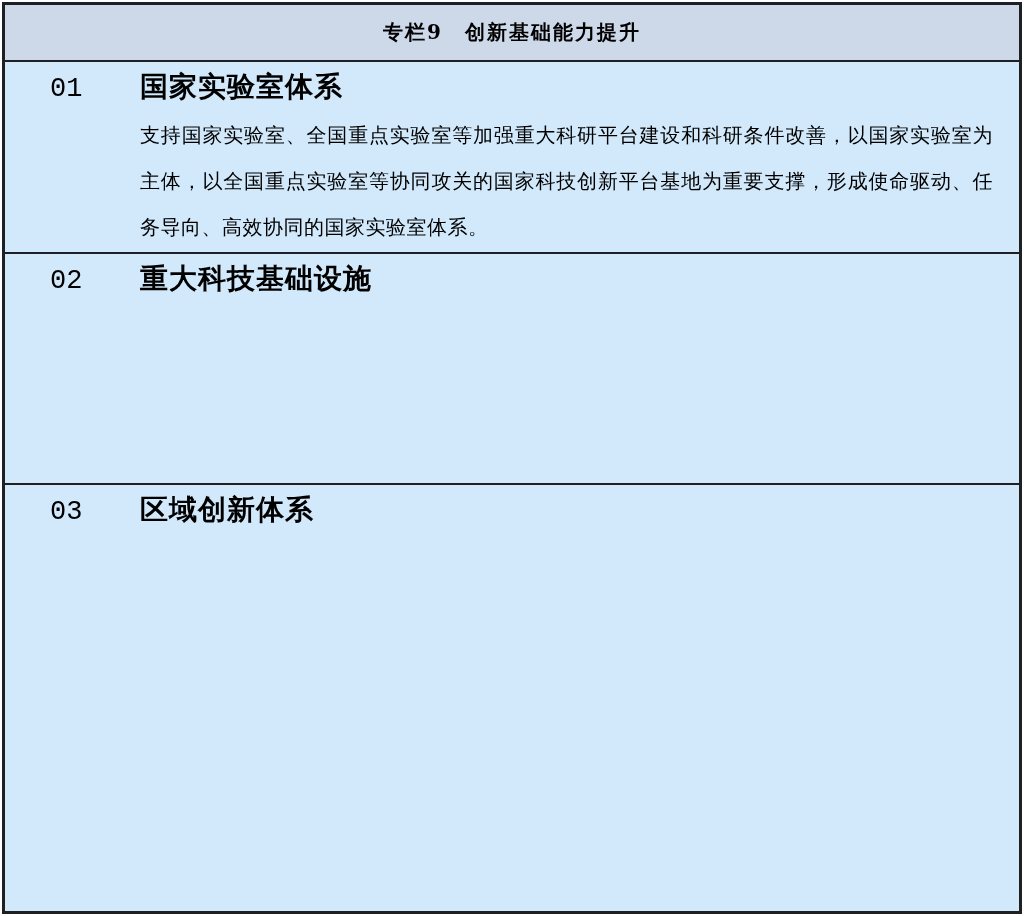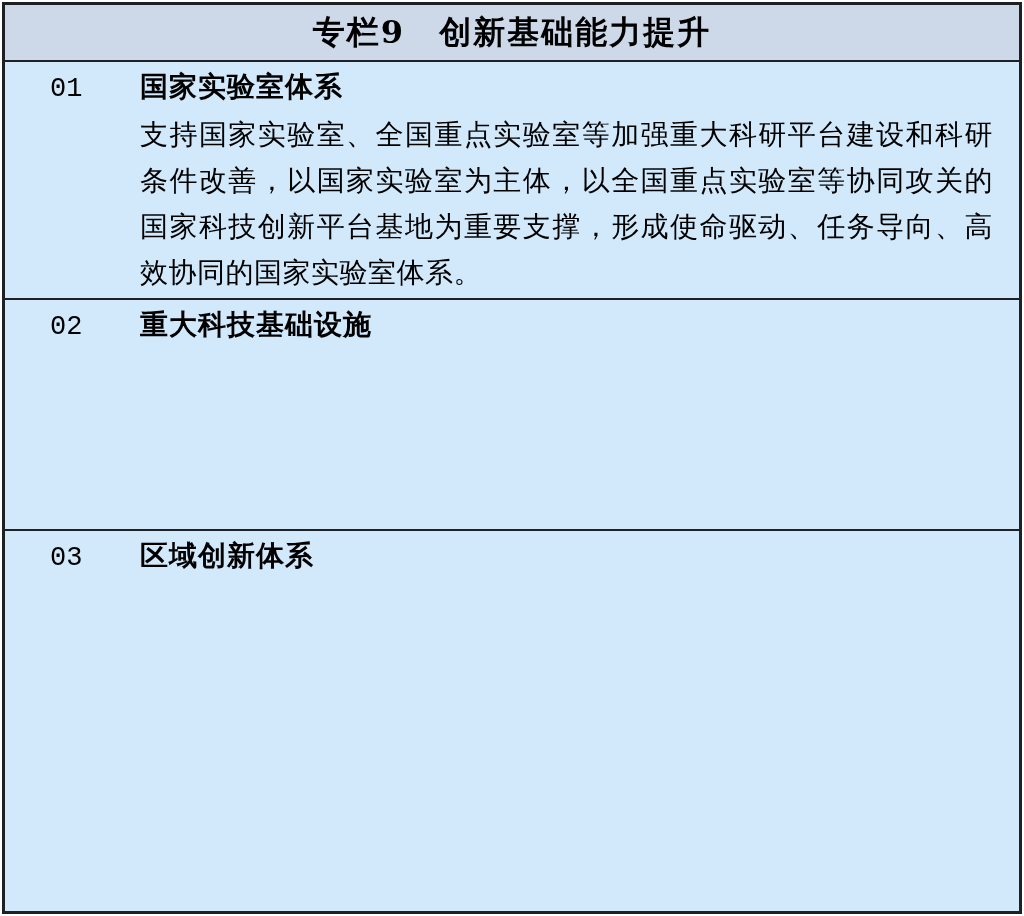--- a/index.html
+++ b/index.html
@@ -19,21 +19,21 @@
     border:3px solid var(--border);
     background:var(--body_bg);
     display:flex;flex-direction:column;
     box-sizing:border-box;
   }
   .panel-header{
     height:55px;flex:0 0 55px;
     background:var(--header_bg);
     border-bottom:2px solid var(--border);
     display:flex;align-items:center;justify-content:center;
-    font-size:32px;font-weight:bold;
+    font-size:20px;font-weight:bold;
     letter-spacing:2px;
   }
   .section{
     box-sizing:border-box;
     padding:2px 26px 2px 45px;
     overflow:hidden;
   }
   .section + .section{
     border-top:2px solid var(--border);
   }
@@ -49,21 +49,21 @@
     display:inline-block;width:90px;
     font-family:Liberation Mono, monospace;
     font-size:27px;
   }
   .section-title{
     font-weight:bold;
     letter-spacing:1px;
   }
   .section-body{
     margin:0 0 0 90px;
-    font-size:28px;line-height:46px;
+    font-size:20px;line-height:46px;
     text-align:justify;
     letter-spacing:0.5px;
   }
 </style>
 </head>
 <body>
 
 <div class="panel">
 
   <div class="panel-header">

